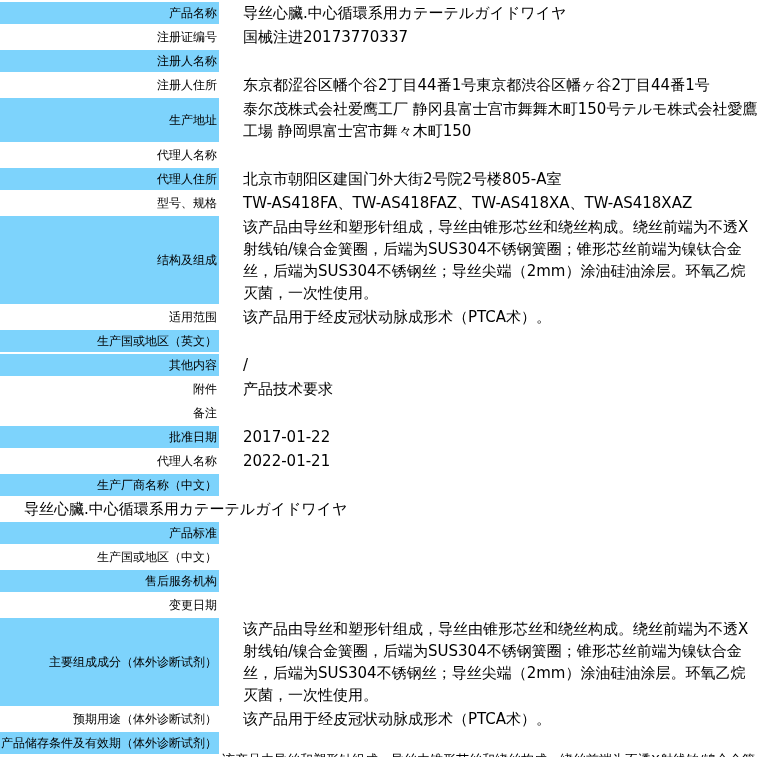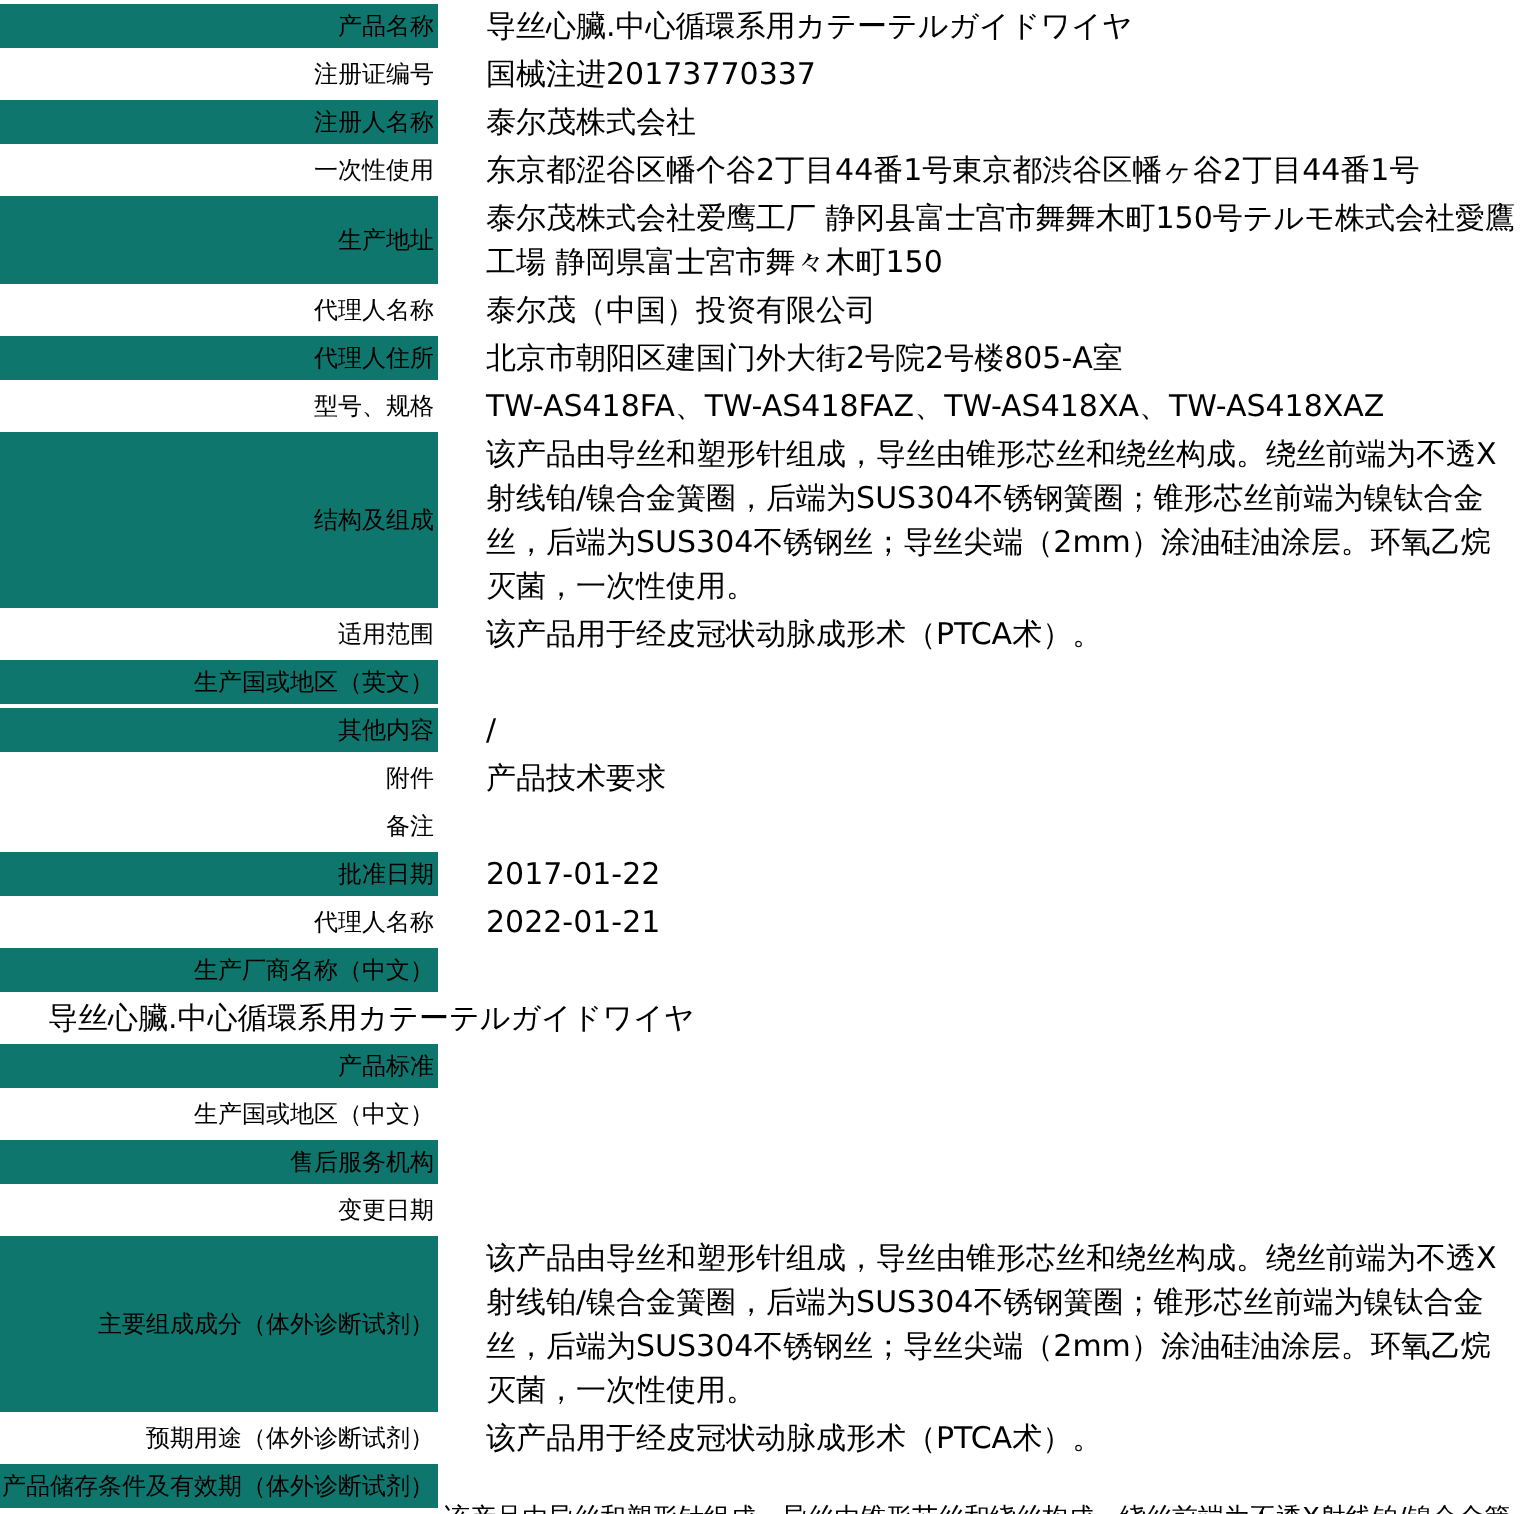--- a/index.html
+++ b/index.html
@@ -32,21 +32,21 @@
     display: flex;
     justify-content: flex-end;
     align-items: center;
     text-align: right;
     padding-right: 2px;
     font-size: 12px;
     white-space: nowrap;
     line-height: 14px;
   }
   .row.stripe .row-label {
-    background: #0f766e;
+    background: #7dd3fc;
   }
   .row-value {
     flex: 1 1 auto;
     margin-left: 21px;
     padding: 0 6px 0 3px;
     font-size: 15px;
     line-height: 22px;
     word-break: break-all;
   }
   .partial-row {
@@ -68,33 +68,31 @@
     <div class="row stripe">
       <div class="row-label">产品名称</div>
       <div class="row-value">导丝心臟.中心循環系用カテーテルガイドワイヤ</div>
     </div>
     <div class="row">
       <div class="row-label">注册证编号</div>
       <div class="row-value">国械注进20173770337</div>
     </div>
     <div class="row stripe">
       <div class="row-label">注册人名称</div>
-      <div class="row-value">泰尔茂株式会社</div>
     </div>
     <div class="row">
-      <div class="row-label">一次性使用</div>
+      <div class="row-label">注册人住所</div>
       <div class="row-value">东京都涩谷区幡个谷2丁目44番1号東京都渋谷区幡ヶ谷2丁目44番1号</div>
     </div>
     <div class="row stripe">
       <div class="row-label">生产地址</div>
       <div class="row-value">泰尔茂株式会社爱鹰工厂 静冈县富士宫市舞舞木町150号テルモ株式会社愛鷹工場 静岡県富士宮市舞々木町150</div>
     </div>
     <div class="row">
       <div class="row-label">代理人名称</div>
-      <div class="row-value">泰尔茂（中国）投资有限公司</div>
     </div>
     <div class="row stripe">
       <div class="row-label">代理人住所</div>
       <div class="row-value">北京市朝阳区建国门外大街2号院2号楼805-A室</div>
     </div>
     <div class="row">
       <div class="row-label">型号、规格</div>
       <div class="row-value">TW-AS418FA、TW-AS418FAZ、TW-AS418XA、TW-AS418XAZ</div>
     </div>
     <div class="row stripe">

